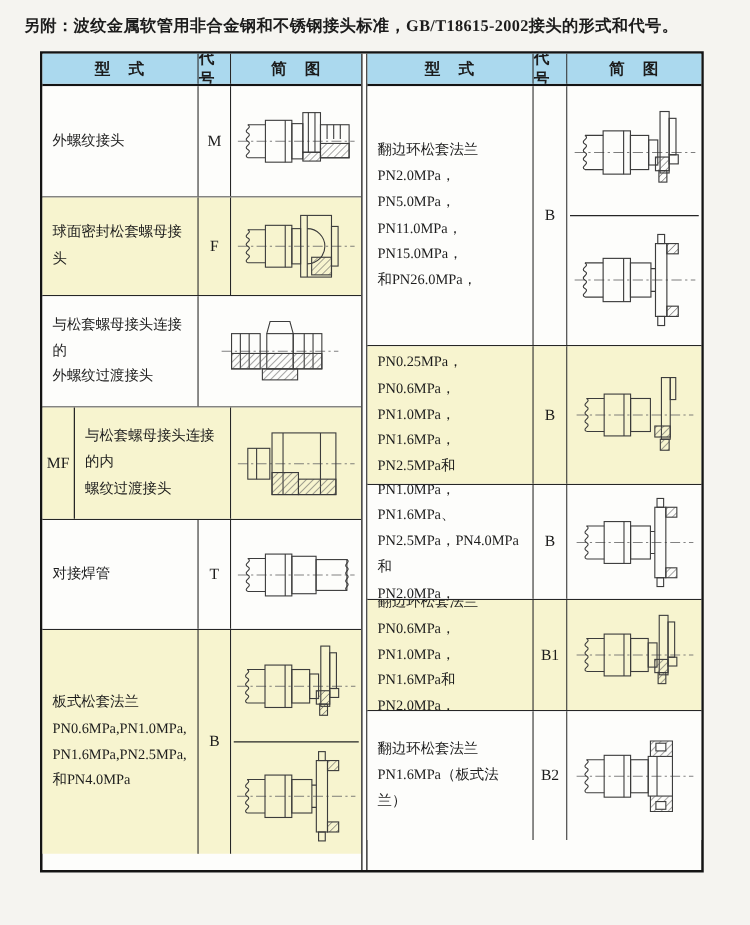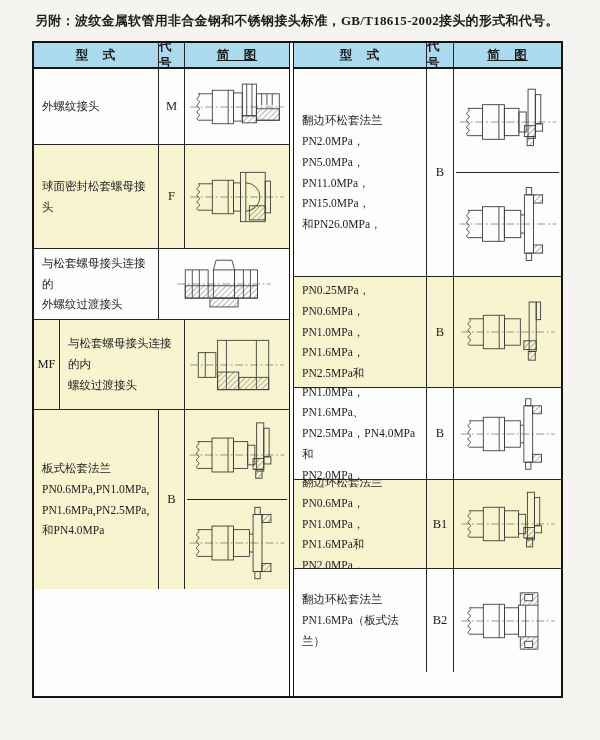--- a/index.html
+++ b/index.html
@@ -4,41 +4,41 @@
 <style>
   html,body{margin:0;padding:0;}
   body{
     width:600px;height:740px;position:relative;
     background:#f5f4f0;
     font-family:"Liberation Serif","DejaVu Serif",serif;
     color:#1c1c1c;
     -webkit-font-smoothing:antialiased;
   }
   .page-title{
-    position:absolute;left:35px;top:12px;width:540px;
+    position:absolute;left:19px;top:12px;width:540px;
     font-size:13px;font-weight:600;letter-spacing:.3px;
   }
   .tbl{
     position:absolute;left:32px;top:41px;width:531px;height:657px;
     box-sizing:border-box;border:2px solid #141414;background:#fdfdfb;
     display:flex;flex-direction:row;
   }
   .half{display:flex;flex-direction:column;box-sizing:border-box;}
   .half.left{width:255px;}
   .half.right{flex:1;}
   .mid{width:5px;background:#fdfdfb;border-left:1.5px solid #141414;border-right:1.5px solid #141414;box-sizing:border-box;}
   .row{display:flex;flex-direction:row;box-sizing:border-box;border-bottom:1px solid #262626;}
   .row:last-child{border-bottom:none;justify-content:space-between;}
   .c{box-sizing:border-box;border-right:1px solid #262626;display:flex;align-items:center;overflow:hidden;background:#fdfdfb;}
   .c:last-child{border-right:none;}
   .left .c.t{width:125px;}
   .left .c.k{width:26px;}
   .right .c.t{width:133px;}
   .right .c.k{width:27px;}
-  .c.d{flex:1;justify-content:center;padding:2px;text-decoration:underline;}
+  .c.d{flex:1;justify-content:center;padding:2px;}
   .c.t{padding:4px 5px 4px 8px;}
   .c.k{justify-content:center;}
   .tt{white-space:pre-line;font-size:11.5px;line-height:1.8;}
   .kk{font-size:12.5px;}
   .hdr-row{height:26px;border-bottom:2px solid #141414;}
   .hdr-row .c{background:#abd9ee;justify-content:center;padding:0;}
   .hdr{font-size:12.5px;font-weight:600;letter-spacing:1px;}
   .yellow .c{background:#f7f4cf;}
   .subwrap{flex-direction:column;padding:0;align-items:stretch;}
   .sub{flex:1;display:flex;align-items:center;justify-content:center;box-sizing:border-box;}
@@ -196,49 +196,49 @@
           <span class="hdr">型　式</span>
         </div>
       <div class="c k">
           <span class="hdr">代号</span>
         </div>
       <div class="c d">
           <span class="hdr">简　图</span>
         </div>
     </div>
 
-    <div class="row" style="height:76px">
+    <div class="row" style="height:89px">
       <div class="c t">
           <span class="tt">外螺纹接头</span>
         </div>
       <div class="c k">
           <span class="kk">M</span>
         </div>
       <div class="c d">
           <svg class="dsvg">
             <use href="#sym-m"></use>
           </svg>
         </div>
     </div>
 
-    <div class="row yellow" style="height:104px">
+    <div class="row yellow" style="height:79px">
       <div class="c t">
           <span class="tt">球面密封松套螺母接头</span>
         </div>
       <div class="c k">
           <span class="kk">F</span>
         </div>
       <div class="c d">
           <svg class="dsvg">
             <use href="#sym-f"></use>
           </svg>
         </div>
     </div>
 
-    <div class="row" style="height:71px">
+    <div class="row" style="height:89px">
       <div class="c t">
           <span class="tt">与松套螺母接头连接的
 外螺纹过渡接头</span>
         </div>
       <div class="c d">
           <svg class="dsvg">
             <use href="#sym-mm"></use>
           </svg>
         </div>
     </div>
@@ -251,20 +251,33 @@
           <span class="tt">与松套螺母接头连接的内
 螺纹过渡接头</span>
         </div>
       <div class="c d">
           <svg class="dsvg">
             <use href="#sym-mf"></use>
           </svg>
         </div>
     </div>
 
+    <div class="row" style="height:88px">
+      <div class="c t">
+          <span class="tt">对接焊管</span>
+        </div>
+      <div class="c k">
+          <span class="kk">T</span>
+        </div>
+      <div class="c d">
+          <svg class="dsvg">
+            <use href="#sym-t"></use>
+          </svg>
+        </div>
+    </div>
 
     <div class="row yellow" style="height:179px">
       <div class="c t">
           <span class="tt">板式松套法兰
 PN0.6MPa,PN1.0MPa,
 PN1.6MPa,PN2.5MPa,
 和PN4.0MPa</span>
         </div>
       <div class="c k">
           <span class="kk">B</span>

